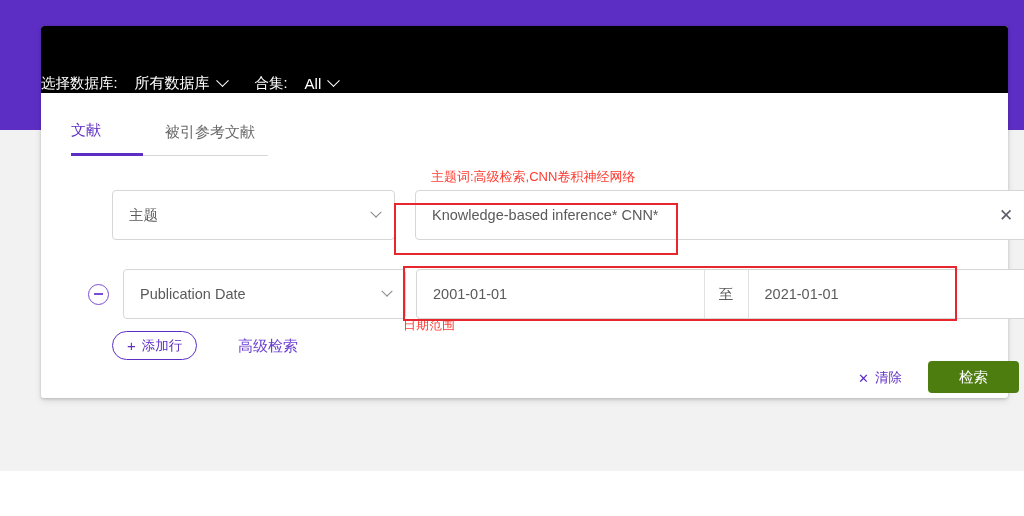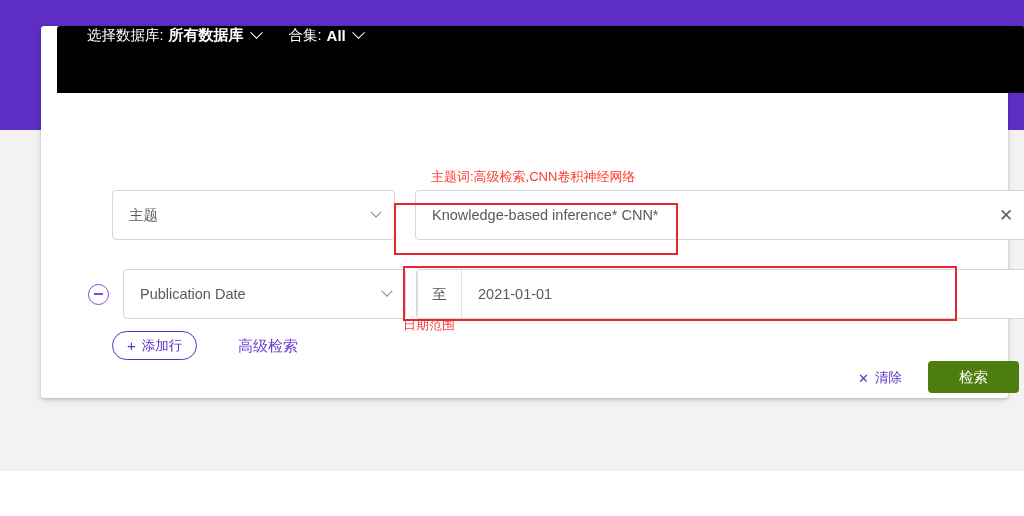--- a/index.html
+++ b/index.html
@@ -29,30 +29,29 @@
   #search-card {
     position: absolute; left: 41px; top: 26px;
     width: 967px; height: 372px;
     background: #ffffff;
     border-radius: 3px;
     box-shadow: 0 1px 3px rgba(0,0,0,0.18), 0 3px 7px rgba(0,0,0,0.10);
   }
 
   
   #db-header {
-    position: absolute; left: 16px; top: 0;
+    position: absolute; left: 0; top: 0;
     width: 967px; height: 67px;
     background: #000000;
     border-radius: 3px 3px 0 0;
-    display: flex; align-items: flex-start;
-    padding-left: 30px;
+    display: flex; align-items: flex-end;
     color: #ffffff;
   }
   .db-label { font-size: 14.5px; color: #ffffff; }
-  .db-value { font-size: 15px; font-weight: bold; color: #ffffff; margin-left: 5px; }
+  .db-value { font-size: 15px; font-weight: normal; color: #ffffff; margin-left: 17px; }
   .chev {
     display: inline-block; margin-left: 8px;
     width: 9px; height: 9px;
     border-right: 1.6px solid #ffffff;
     border-bottom: 1.6px solid #ffffff;
     transform: rotate(45deg) translate(-2px,-2px);
   }
   .db-group { display: flex; align-items: center; cursor: pointer; }
   #db-collection-group { margin-left: 28px; }
 
@@ -222,20 +221,24 @@
       <span class="db-value">所有数据库</span>
       <span class="chev"></span>
     </div>
     <div class="db-group" id="db-collection-group">
       <span class="db-label">合集:</span>
       <span class="db-value">All</span>
       <span class="chev"></span>
     </div>
   </div>
 
+  <div id="tabs">
+    <div class="tab active" id="tab-documents">文献</div>
+    <div class="tab" id="tab-cited">被引参考文献</div>
+  </div>
 
   <div class="annot" id="annot-topic">主题词:高级检索,CNN卷积神经网络</div>
   <div class="annot" id="annot-daterange">日期范围</div>
 
   <div class="row" id="row-topic">
     <div class="field-select">
       <span class="txt">主题</span>
       <span class="chev-gray"></span>
     </div>
     <div class="input-shell">
@@ -246,20 +249,21 @@
 
   <div class="row" id="row-date">
     <div class="minus-icon">
         <i></i>
       </div>
     <div class="field-select">
       <span class="txt">Publication Date</span>
       <span class="chev-gray"></span>
     </div>
     <div class="date-shell">
+      <input class="date-input" type="text" value="2001-01-01" style="">
       <div class="date-sep">至</div>
       <input class="date-input" type="text" value="2021-01-01" style="">
     </div>
   </div>
 
   <div class="redbox" id="redbox-topic"></div>
   <div class="redbox" id="redbox-dates"></div>
 
   <button id="add-row-btn">
     <span class="plus">+</span>

